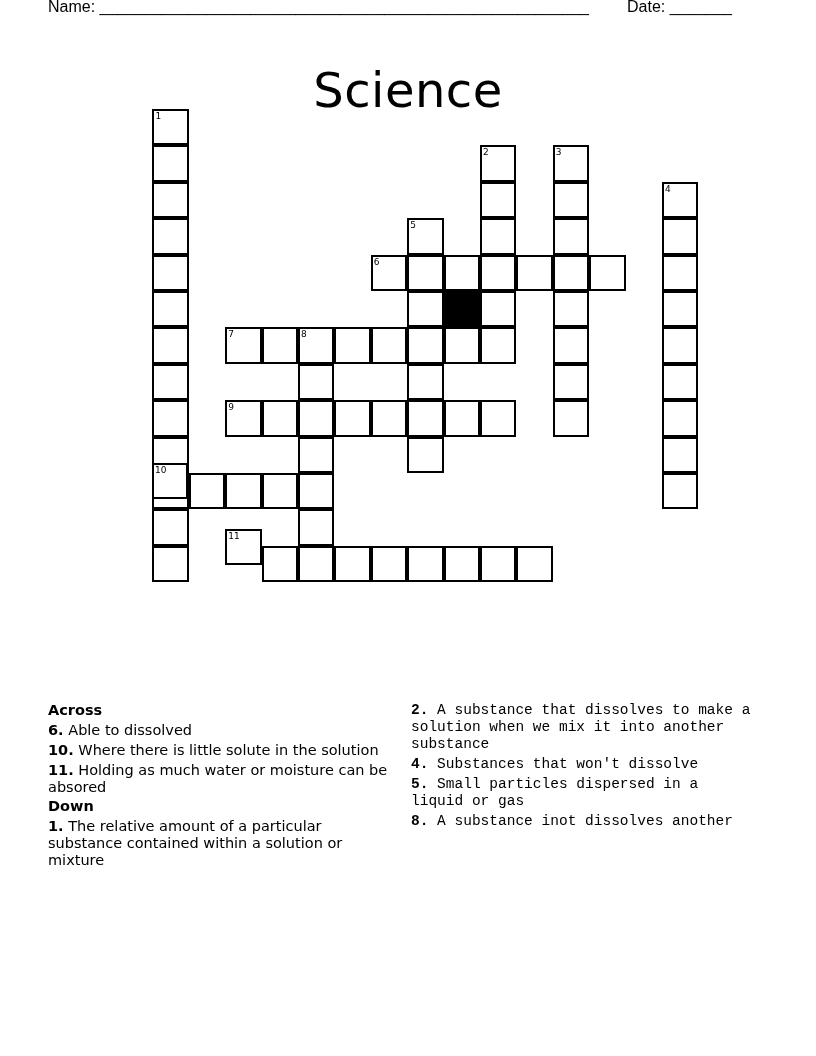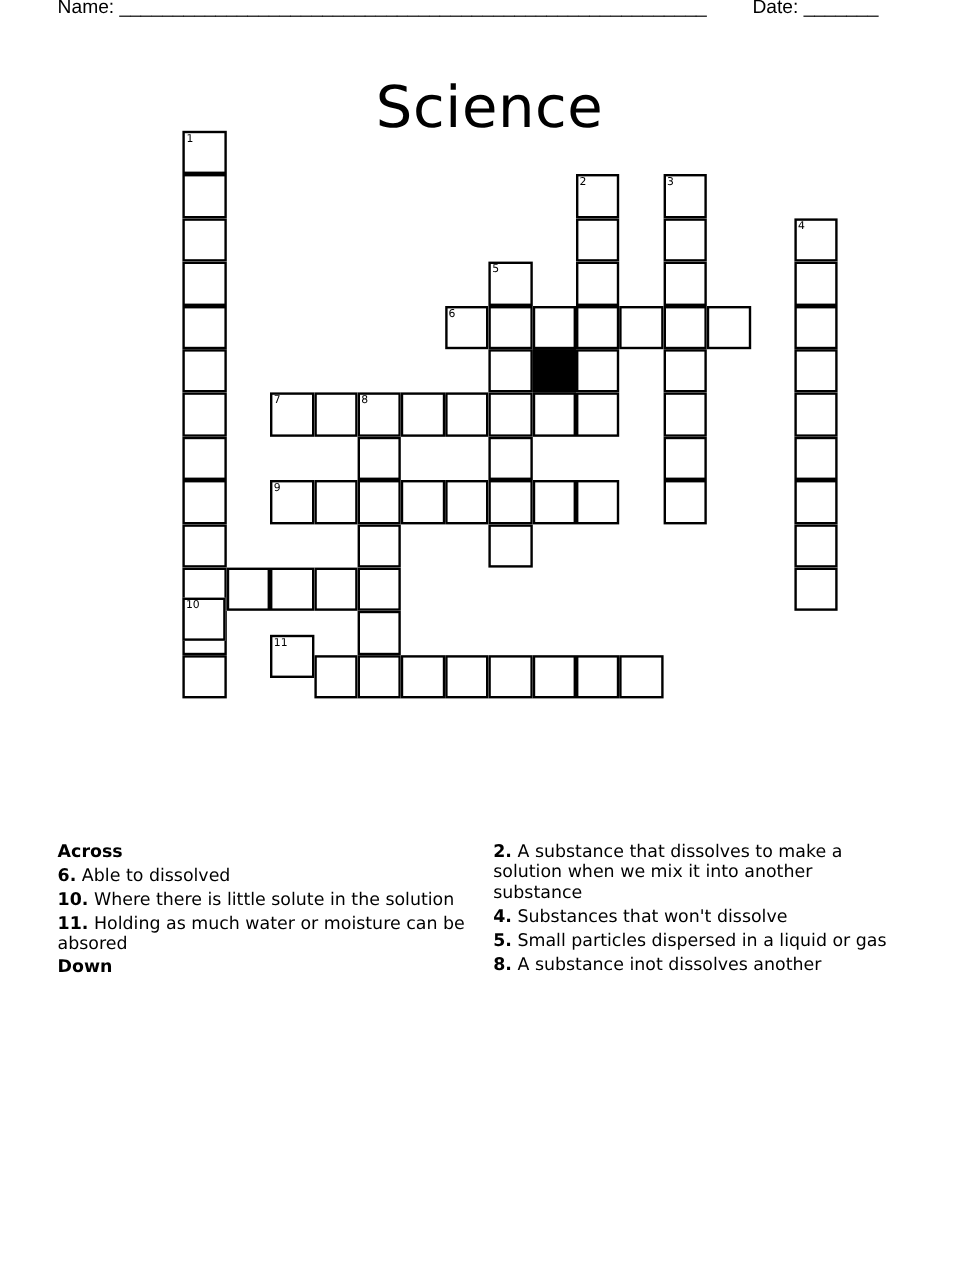--- a/index.html
+++ b/index.html
@@ -9,21 +9,21 @@
   #date-line { left: 627px; }
   #title { position: absolute; top: 30px; left: 0; width: 816px; text-align: center;
            font-family: "DejaVu Sans", sans-serif; font-size: 48px; font-weight: normal; letter-spacing: 0.5px; }
   #grid { position: absolute; left: 0; top: 0; width: 816px; height: 700px; }
   .cell { position: absolute; width: 36.4px; height: 36.4px; box-sizing: border-box;
           border: 2px solid #000; background: #fff; margin-left: -1px; margin-top: -1px; }
   .cell.block { background: #000; }
   .cell .num { position: absolute; left: 1px; top: 0px; font-family: "DejaVu Sans", sans-serif; font-size: 9px; line-height: 10px; }
   .clues { position: absolute; font-family: "DejaVu Sans", sans-serif; font-size: 14.5px; line-height: 17px; }
   #clues-left { left: 48px; top: 702px; width: 350px; }
-  #clues-right { left: 411px; top: 702px; width: 340px; }
+  #clues-right { left: 411px; top: 702px; width: 340px; font-family: Liberation Mono, monospace; }
   .clue-heading { font-weight: bold; margin-bottom: 3px; }
   .clue { margin-bottom: 3px; }
   .clue .cnum { font-weight: bold; }
 </style>
 </head>
 <body>
 
 <div id="name-line" class="header-line">Name: _______________________________________________________</div>
 <div id="date-line" class="header-line">Date: _______</div>
 
@@ -105,21 +105,21 @@
     <div class="cell" style="left: 299px; top: 474px;"></div>
     <div class="cell" style="left: 299px; top: 510.4px;"></div>
     <div class="cell" style="left: 226.2px; top: 401.2px;">
       <span class="num">9</span>
     </div>
     <div class="cell" style="left: 262.6px; top: 401.2px;"></div>
     <div class="cell" style="left: 335.4px; top: 401.2px;"></div>
     <div class="cell" style="left: 371.8px; top: 401.2px;"></div>
     <div class="cell" style="left: 444.6px; top: 401.2px;"></div>
     <div class="cell" style="left: 481px; top: 401.2px;"></div>
-    <div class="cell" style="left: 117px; top: 499px; margin-left: 35px;">
+    <div class="cell" style="left: 117px; top: 464px; margin-left: 35px;">
       <span class="num">10</span>
     </div>
     <div class="cell" style="left: 189.8px; top: 474px;"></div>
     <div class="cell" style="left: 226.2px; top: 474px;"></div>
     <div class="cell" style="left: 262.6px; top: 474px;"></div>
     <div class="cell" style="left: 226.2px; top: 530px;">
       <span class="num">11</span>
     </div>
     <div class="cell" style="left: 262.6px; top: 546.8px;"></div>
     <div class="cell" style="left: 299px; top: 546.8px;"></div>
@@ -131,20 +131,21 @@
     <div class="cell" style="left: 517.4px; top: 546.8px;"></div>
     <div class="cell block" style="left: 444.6px; top: 292px;"></div>
   </div>
 
 <div id="clues-left" class="clues">
   <div class="clue-heading">Across</div>
   <div class="clue"><span class="cnum">6.</span><span> Able to dissolved</span></div>
   <div class="clue"><span class="cnum">10.</span><span> Where there is little solute in the solution</span></div>
   <div class="clue" style="margin-bottom:2px"><span class="cnum">11.</span><span> Holding as much water or moisture can be absored</span></div>
   <div class="clue-heading">Down</div>
+  <div class="clue"><span class="cnum">1.</span><span> The relative amount of a particular substance contained within a solution or mixture</span></div>
 </div>
 
 <div id="clues-right" class="clues">
   <div class="clue"><span class="cnum">2.</span><span> A substance that dissolves to make a solution when we mix it into another substance</span></div>
   <div class="clue"><span class="cnum">4.</span><span> Substances that won't dissolve</span></div>
   <div class="clue"><span class="cnum">5.</span><span> Small particles dispersed in a liquid or gas</span></div>
   <div class="clue"><span class="cnum">8.</span><span> A substance inot dissolves another</span></div>
 </div>
 
 </body></html>

